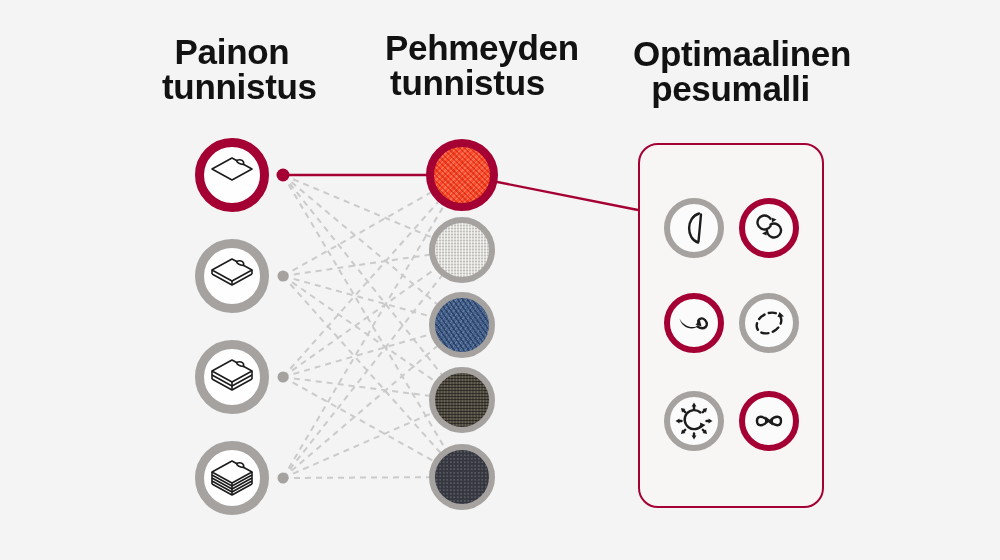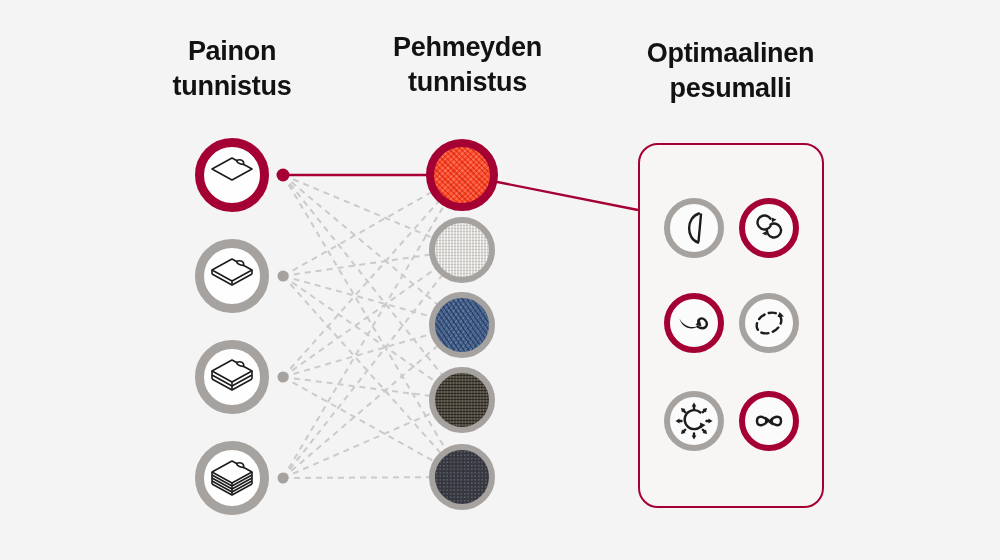--- a/index.html
+++ b/index.html
@@ -1,20 +1,20 @@
 <!DOCTYPE html>
 <html><head>
 <meta charset="utf-8">
 <style>
   html,body{margin:0;padding:0;}
   body{font-family:"Liberation Sans","DejaVu Sans",sans-serif;}
   #canvas{position:relative;width:1000px;height:560px;background:var(--bg,#F4F4F4);overflow:hidden;}
 
   
-  .title{position:absolute;text-align:center;font-weight:700;font-size:27px;line-height:35px;
+  .title{position:absolute;text-align:center;font-weight:700;font-size:35px;line-height:35px;
          color:var(--text,#121212);letter-spacing:-0.3px;z-index:3;}
   #t-weight{left:162px;top:34px;width:140px;}
   #t-softness{left:385px;top:30px;width:165px;}
   #t-wash{left:633px;top:36px;width:195px;}
 
   
   #links{position:absolute;left:0;top:0;z-index:1;pointer-events:none;}
 
   
   .node{position:absolute;transform:translate(-50%,-50%);border-radius:50%;box-sizing:border-box;

